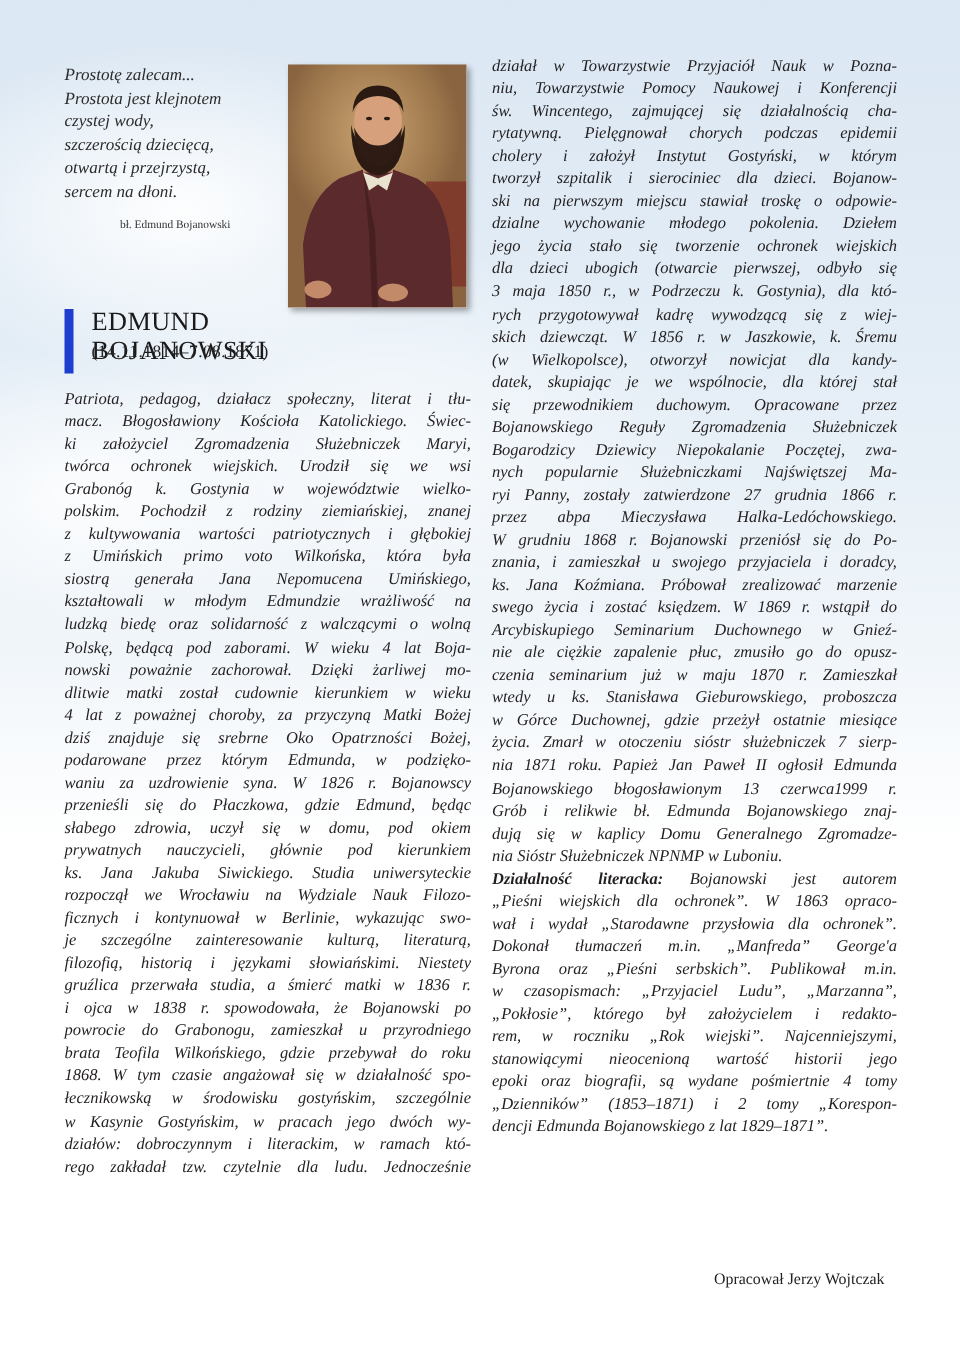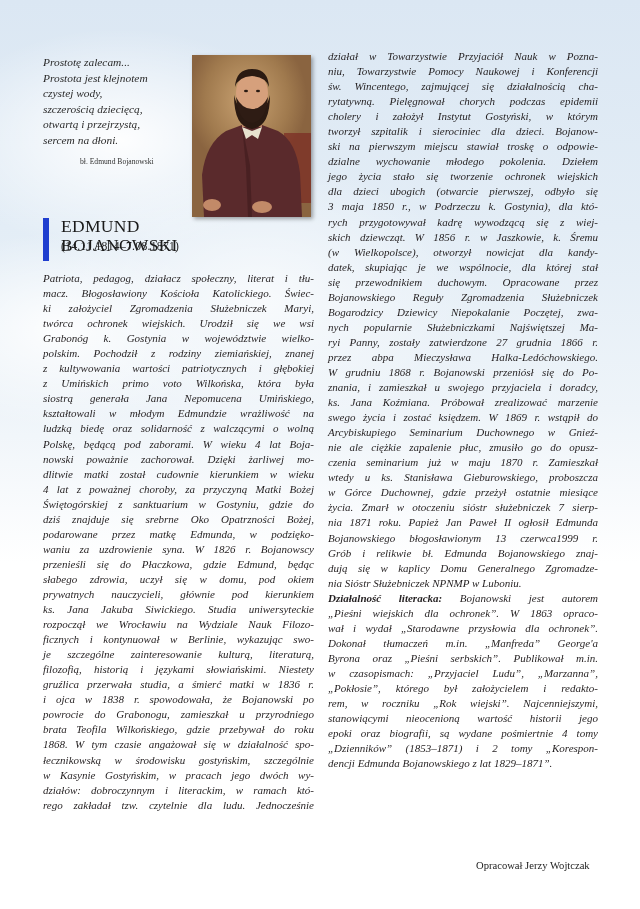--- a/index.html
+++ b/index.html
@@ -6,21 +6,21 @@
   body {
     width: 640px; height: 909px; overflow: hidden; position: relative;
     font-family: "Liberation Serif", "DejaVu Serif", serif;
     color: #231f20;
     background:
       radial-gradient(ellipse 260px 160px at 120px 140px, rgba(255,255,255,0.95), rgba(255,255,255,0) 70%),
       radial-gradient(ellipse 220px 140px at 60px 330px, rgba(255,255,255,0.9), rgba(255,255,255,0) 70%),
       radial-gradient(ellipse 300px 200px at 260px 300px, rgba(255,255,255,0.7), rgba(255,255,255,0) 70%),
       linear-gradient(180deg, #dbe7f3 0%, #e3edf6 25%, #eef4f9 45%, #ffffff 62%, #ffffff 100%);
   }
-  .page { position: absolute; inset: 0; margin-top: 12px; }
+  .page { position: absolute; inset: 0; }
   .col { position: absolute; font-size: 11px; line-height: 15.05px; text-align: justify; font-style: italic; }
   .col-left { left: 43px; top: 259px; width: 271px; }
   .col-right { left: 328px; top: 37px; width: 270px; }
   .line { display: block; text-align: justify; text-align-last: justify; white-space: nowrap; overflow: visible; height: 15.05px; }
   .line.last { text-align-last: left; }
   .quote { position: absolute; left: 43px; top: 43px; width: 150px;
     font-style: italic; font-size: 11.4px; line-height: 15.5px; color: #2b2b2b; }
   .quote-author { position: absolute; left: 80px; top: 145px; font-size: 7.6px; color: #333; }
   .portrait { position: absolute; left: 192px; top: 43px; width: 119px; height: 162px;
     box-shadow: 2px 2px 4px rgba(0,0,0,0.35); overflow: hidden;
@@ -91,23 +91,22 @@
     <span class="line">polskim. Pochodził z rodziny ziemiańskiej, znanej</span>
     <span class="line">z kultywowania wartości patriotycznych i głębokiej</span>
     <span class="line">z Umińskich primo voto Wilkońska, która była</span>
     <span class="line">siostrą generała Jana Nepomucena Umińskiego,</span>
     <span class="line">kształtowali w młodym Edmundzie wrażliwość na</span>
     <span class="line">ludzką biedę oraz solidarność z walczącymi o wolną</span>
     <span class="line">Polskę, będącą pod zaborami. W wieku 4 lat Boja-</span>
     <span class="line">nowski poważnie zachorował. Dzięki żarliwej mo-</span>
     <span class="line">dlitwie matki został cudownie kierunkiem w wieku</span>
     <span class="line">4 lat z poważnej choroby, za przyczyną Matki Bożej</span>
-    <span class="line">Świętogórskiej z sanktuarium w Gostyniu, gdzie do</span>
     <span class="line">dziś znajduje się srebrne Oko Opatrzności Bożej,</span>
-    <span class="line">podarowane przez matkę Edmunda, w podzięko-</span>
+    <span class="line">podarowane przez którym Edmunda, w podzięko-</span>
     <span class="line">waniu za uzdrowienie syna. W 1826 r. Bojanowscy</span>
     <span class="line">przenieśli się do Płaczkowa, gdzie Edmund, będąc</span>
     <span class="line">słabego zdrowia, uczył się w domu, pod okiem</span>
     <span class="line">prywatnych nauczycieli, głównie pod kierunkiem</span>
     <span class="line">ks. Jana Jakuba Siwickiego. Studia uniwersyteckie</span>
     <span class="line">rozpoczął we Wrocławiu na Wydziale Nauk Filozo-</span>
     <span class="line">ficznych i kontynuował w Berlinie, wykazując swo-</span>
     <span class="line">je szczególne zainteresowanie kulturą, literaturą,</span>
     <span class="line">filozofią, historią i językami słowiańskimi. Niestety</span>
     <span class="line">gruźlica przerwała studia, a śmierć matki w 1836 r.</span>

